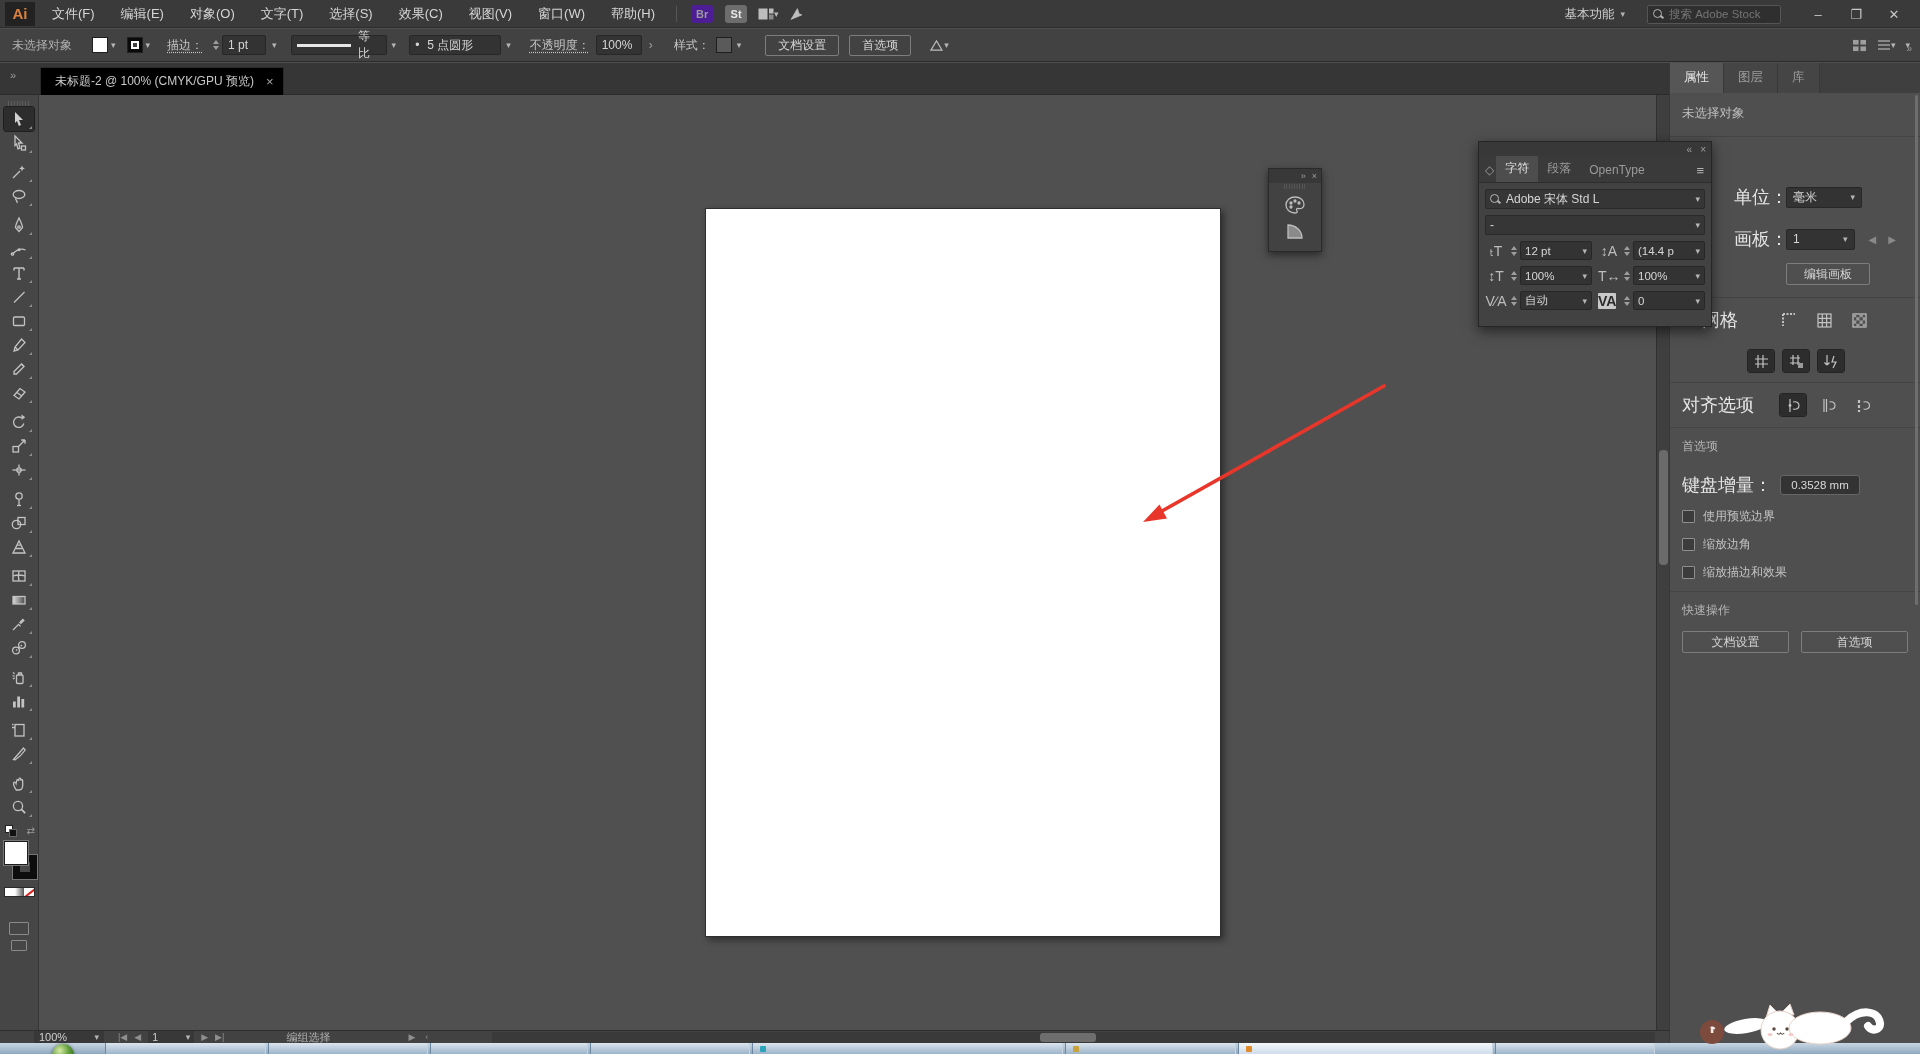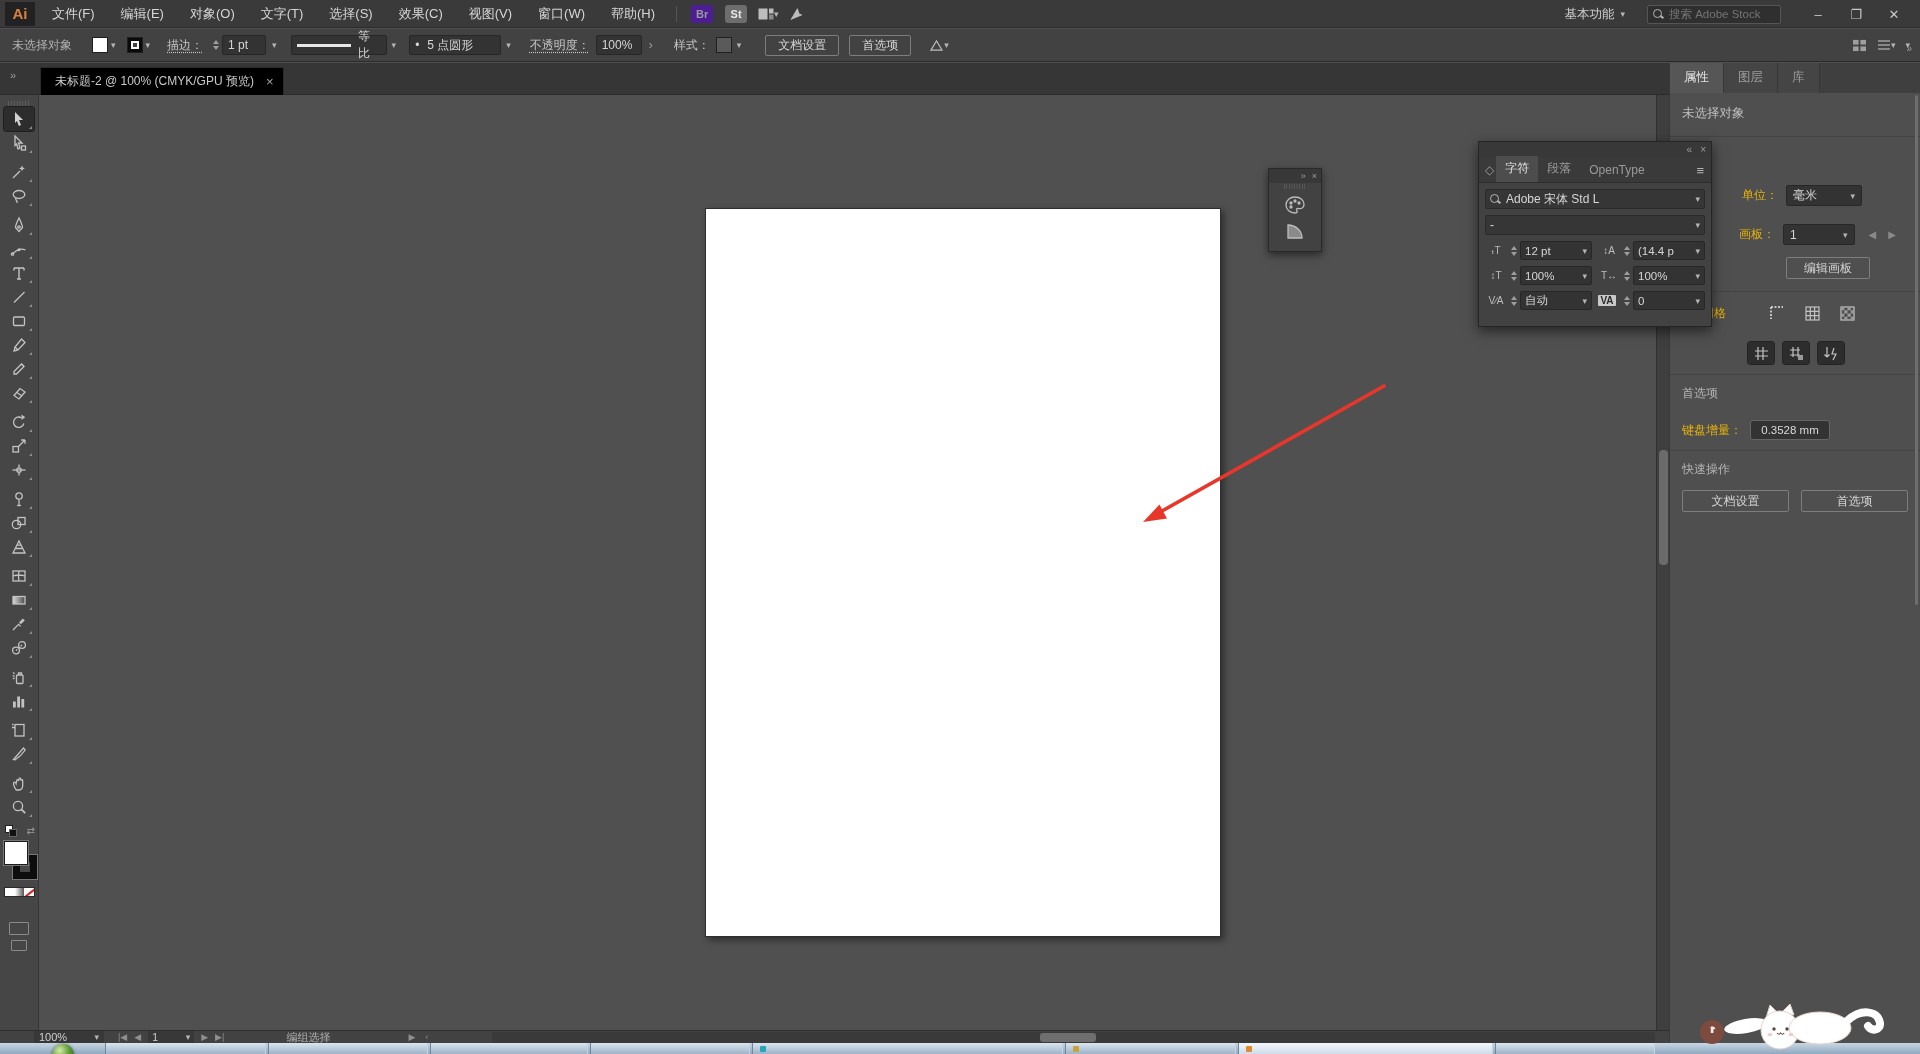--- a/index.html
+++ b/index.html
@@ -94,38 +94,38 @@
   .cp-titlebar { height:15px; background:#383838; display:flex; align-items:center; justify-content:flex-end; gap:8px; padding:0 5px; color:#9e9e9e; font-size:10px; }
   .cp-tabs { height:26px; display:flex; align-items:flex-end; background:#3a3a3a; border-bottom:1px solid #2d2d2d; position:relative; }
   .cp-tab { padding:4px 9px 5px; color:#9a9a9a; font-size:12px; }
   .cp-tab.active { background:#4d4d4d; color:#e3e3e3; }
   .cp-menu { position:absolute; right:7px; top:6px; color:#b5b5b5; font-size:13px; }
   .cp-body { padding:6px; }
   .cp-field { background:#363636; border:1px solid #2a2a2a; border-radius:2px; height:20px; display:flex; align-items:center; padding:0 4px; color:#d6d6d6; }
   .cp-field .dd-arrow { margin-left:auto; }
   .cp-row { display:flex; gap:6px; margin-top:6px; }
   .cp-cell { display:flex; align-items:center; width:108px; }
-  .cp-ic { width:22px; color:#bdbdbd; font-size:10px; text-align:center; flex:none; }
+  .cp-ic { width:22px; color:#bdbdbd; font-size:14px; text-align:center; flex:none; }
   .cp-ic.hl { background:#c9c9c9; color:#2b2b2b; border-radius:1px; width:18px; margin-right:4px; font-weight:bold; }
   .cp-cell .field { flex:1; height:19px; font-size:11.5px; padding:0 4px; }
   .mag { width:11px; height:11px; position:relative; margin-right:5px; flex:none; }
   .mag::before { content:""; position:absolute; left:0; top:0; width:7px; height:7px; border:1.4px solid #b5b5b5; border-radius:50%; }
   .mag::after { content:""; position:absolute; left:6.5px; top:7px; width:4px; height:1.6px; background:#b5b5b5; transform:rotate(40deg); }
 
   
   .right-panel { position:absolute; left:1669px; top:63px; width:251px; height:980px; background:#4f4f4f; border-left:1px solid #383838; }
   .rp-tabs { height:30px; background:#3f3f3f; display:flex; align-items:flex-end; position:relative; }
   .rp-tab { padding:6px 14px 7px; font-size:12.5px; color:#9d9d9d; background:#454545; border-right:1px solid #383838; }
   .rp-tab.active { background:#565656; color:#e4e4e4; }
   .rp-chevron { position:absolute; right:8px; top:-20px; color:#9e9e9e; font-size:10px; }
   .rp-section { padding:10px 12px; border-bottom:1px solid #444; }
   .rp-noselect { color:#c0c0c0; padding:12px 12px 14px; border-bottom:1px solid #444; font-size:12.5px; }
   .rp-row { display:flex; align-items:center; margin-top:18px; }
   .rp-row:first-child { margin-top:0; }
-  .rp-lbl { color:#eab308; font-size:12px; white-space:nowrap; }
+  .rp-lbl { color:#e5e5e5; font-size:18px; white-space:nowrap; }
   .rp-row .rp-lbl.ind { margin-left:52px; width:44px; text-align:right; margin-right:8px; }
   .rp-dd { width:76px; height:21px; background:#333; border:1px solid #272727; border-radius:2px; display:flex; align-items:center; padding:0 6px; color:#d6d6d6; }
   .rp-dd .dd-arrow { margin-left:auto; }
   .nav-arrows { margin-left:14px; color:#8a8a8a; font-size:10px; letter-spacing:12px; }
   .rp-btn { height:22px; border:1px solid #7d7d7d; border-radius:2px; background:transparent; color:#d6d6d6; font-size:12px; padding:0 14px; font-family:inherit; }
   .rp-btn.edit-ab { margin:12px 0 2px 104px; width:84px; }
   .icon-btn { width:26px; height:22px; display:flex; align-items:center; justify-content:center; border-radius:2px; margin-right:9px; }
   .icon-btn svg { width:17px; height:17px; stroke:#c3c3c3; fill:none; stroke-width:1.2; }
   .icon-btn.pressed { background:#2d2d2d; outline:1px solid #232323; }
   .grid-icons { display:flex; margin-left:38px; }
@@ -675,27 +675,67 @@
           <span class="icon-btn pressed">
               <svg viewBox="0 0 17 17">
                 <path d="M4 2 L4 12 M4 12 L1.5 9.5 M4 12 L6.5 9.5"></path>
                 <path d="M11 3 L9 9 L13 9 L10 15" fill="none"></path>
               </svg>
             </span>
         </span>
       </div>
     </div>
 
+    <div class="rp-section">
+      <div class="rp-row" style="align-items:center">
+        <span class="rp-lbl">对齐选项</span>
+        <span class="align-icons">
+          <span class="icon-btn pressed">
+              <svg viewBox="0 0 17 17">
+                <path d="M5 2 V15"></path>
+                <path d="M8 5 C12 4 14 6 14 8.5 C14 11 12 13 8 12"></path>
+                <circle cx="5" cy="8.5" r="1.4" fill="#c3c3c3" stroke="none"></circle>
+              </svg>
+            </span>
+          <span class="icon-btn">
+              <svg viewBox="0 0 17 17">
+                <path d="M4 2 V15 M6.5 2 V15"></path>
+                <path d="M9.5 5 C13 4 15 6 15 8.5 C15 11 13 13 9.5 12"></path>
+              </svg>
+            </span>
+          <span class="icon-btn">
+              <svg viewBox="0 0 17 17">
+                <path d="M4 3 V6 M4 8 V11 M4 13 V15" stroke-width="2.2"></path>
+                <path d="M8.5 5 C12.5 4 14.5 6 14.5 8.5 C14.5 11 12.5 13 8.5 12"></path>
+              </svg>
+            </span>
+        </span>
+      </div>
+    </div>
 
     <div class="rp-section">
       <div class="rp-sec-lbl">首选项</div>
       <div class="rp-row" style="align-items:center">
         <span class="rp-lbl">键盘增量：</span>
         <span class="kb-field">0.3528 mm</span>
       </div>
+      <div id="prefs-checks">
+          <div class="chk-row">
+            <span class="chk"></span>
+            <span class="chk-lbl">使用预览边界</span>
+          </div>
+          <div class="chk-row">
+            <span class="chk"></span>
+            <span class="chk-lbl">缩放边角</span>
+          </div>
+          <div class="chk-row">
+            <span class="chk"></span>
+            <span class="chk-lbl">缩放描边和效果</span>
+          </div>
+        </div>
     </div>
 
     <div class="rp-section" style="border-bottom:none">
       <div class="rp-sec-lbl">快速操作</div>
       <div class="qa-btns">
         <button class="rp-btn">文档设置</button>
         <button class="rp-btn">首选项</button>
       </div>
     </div>
     <div class="rp-scroll"></div>

